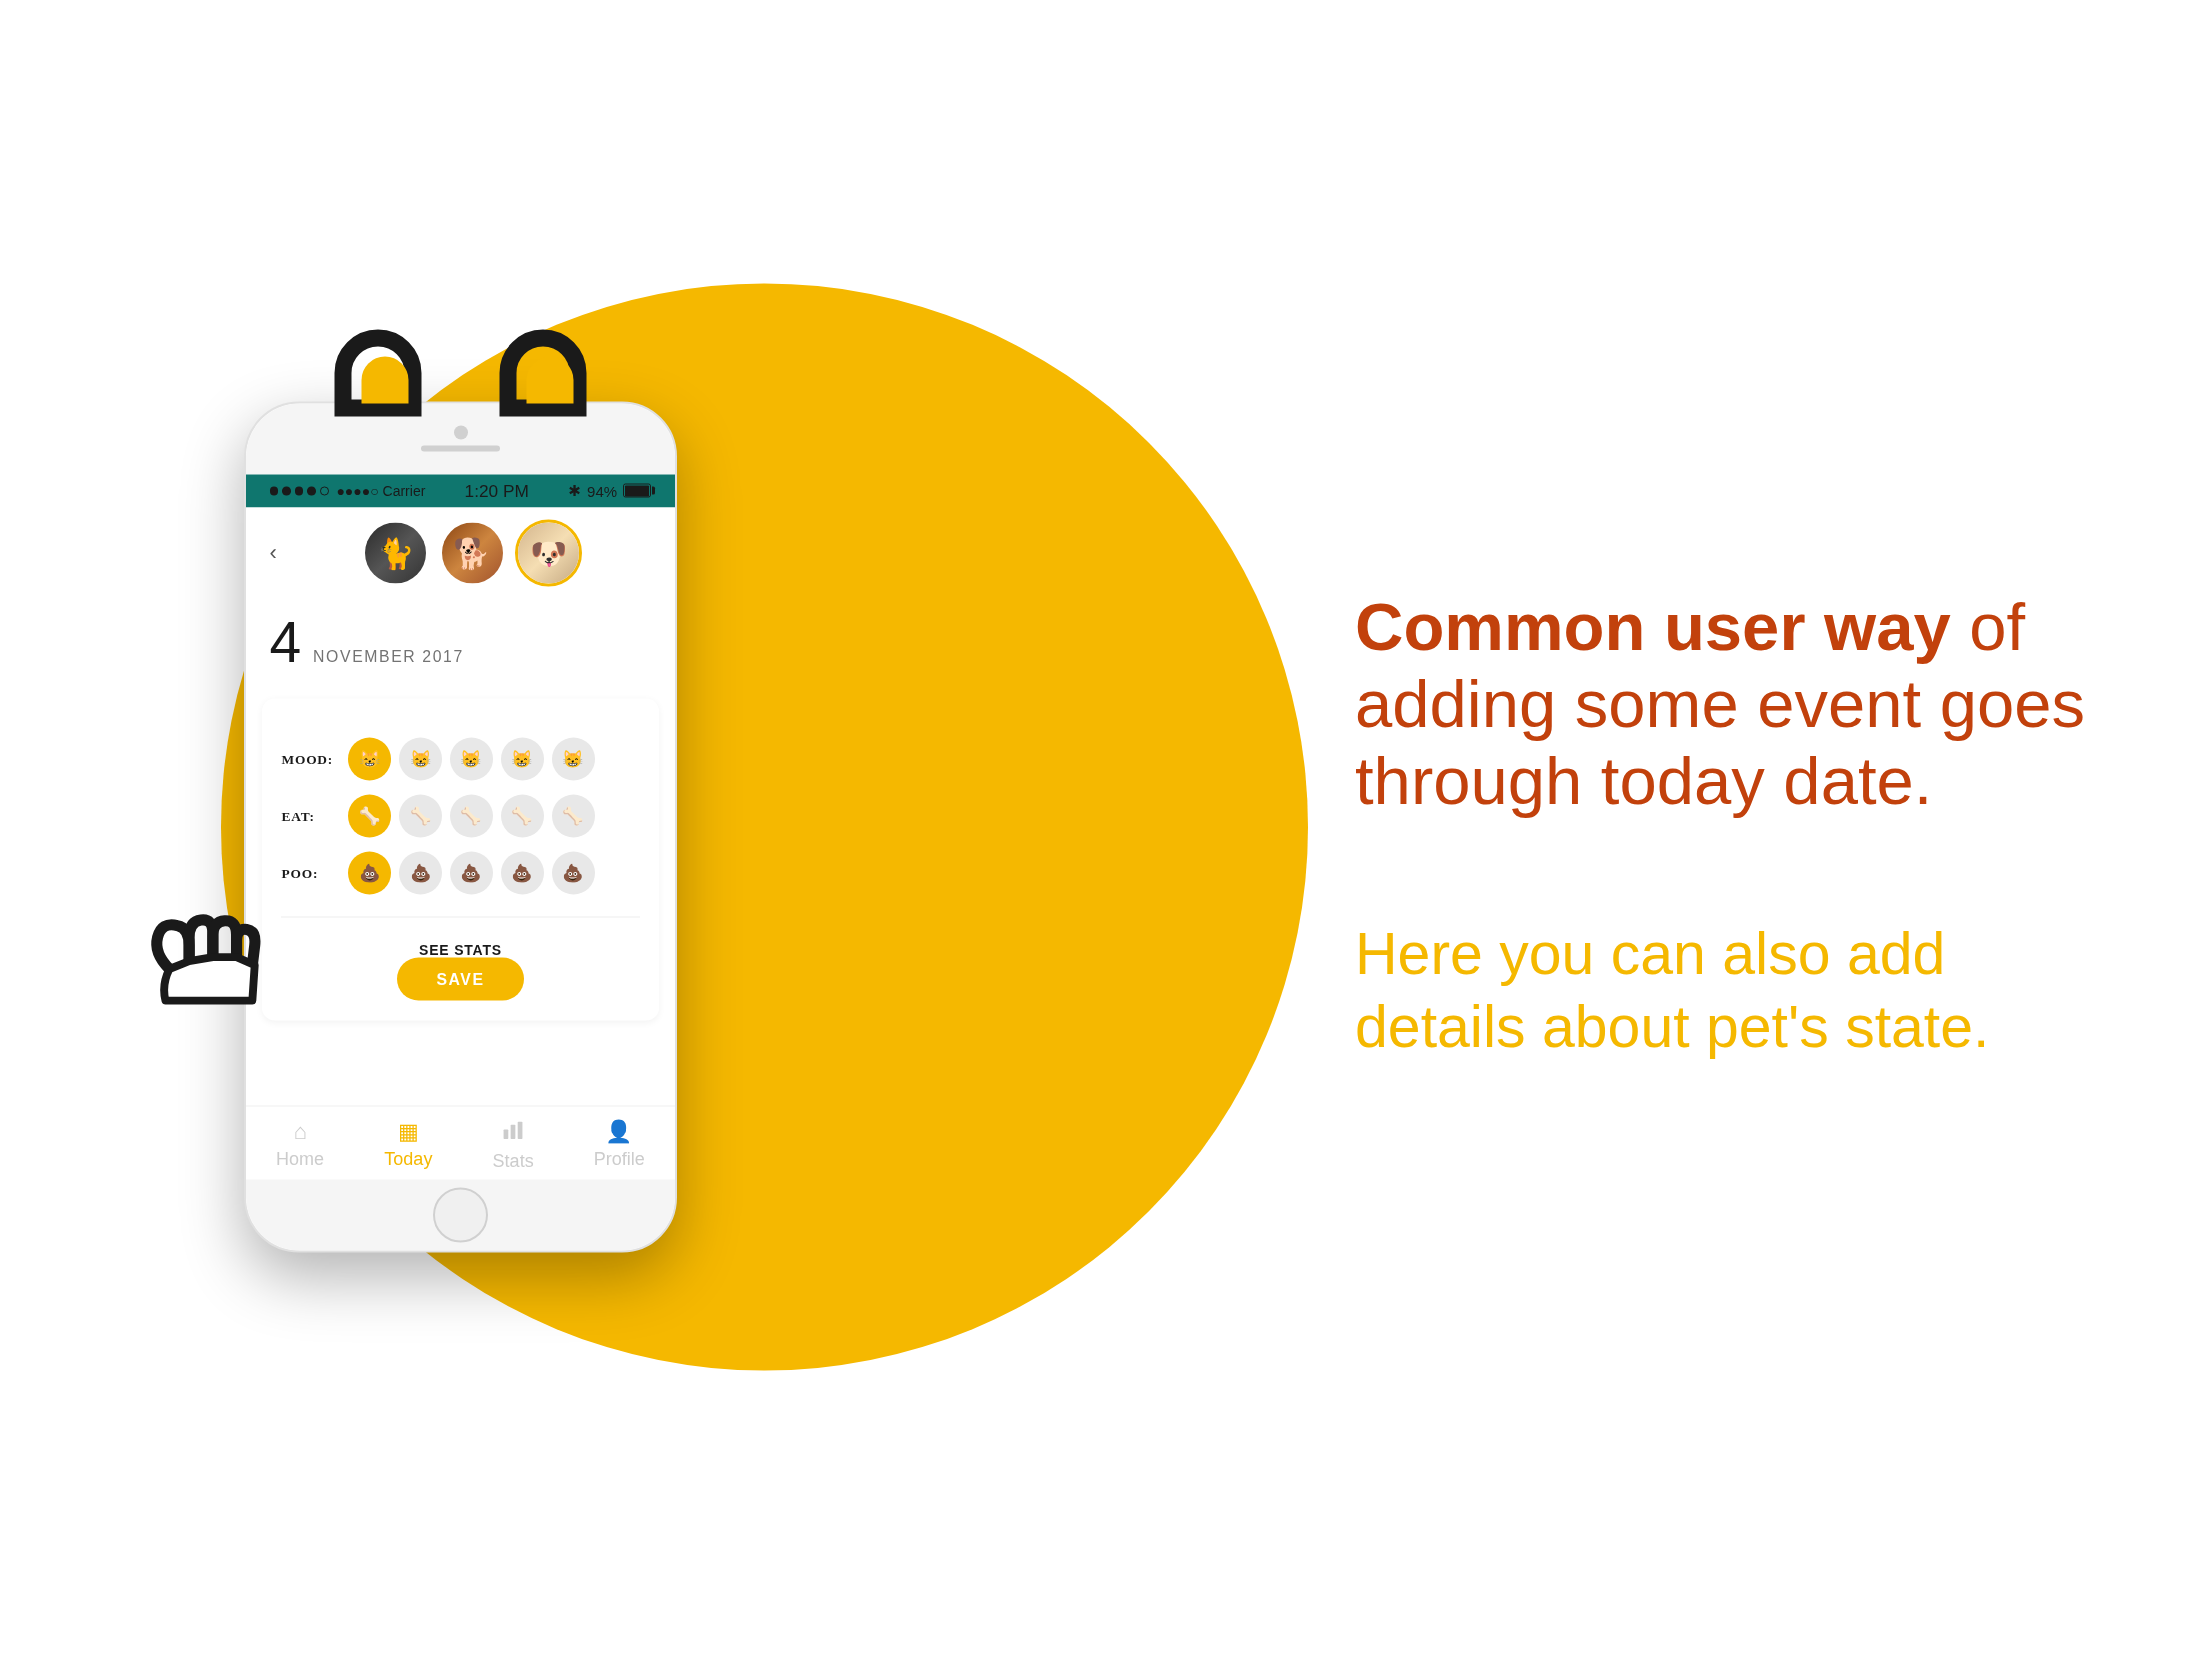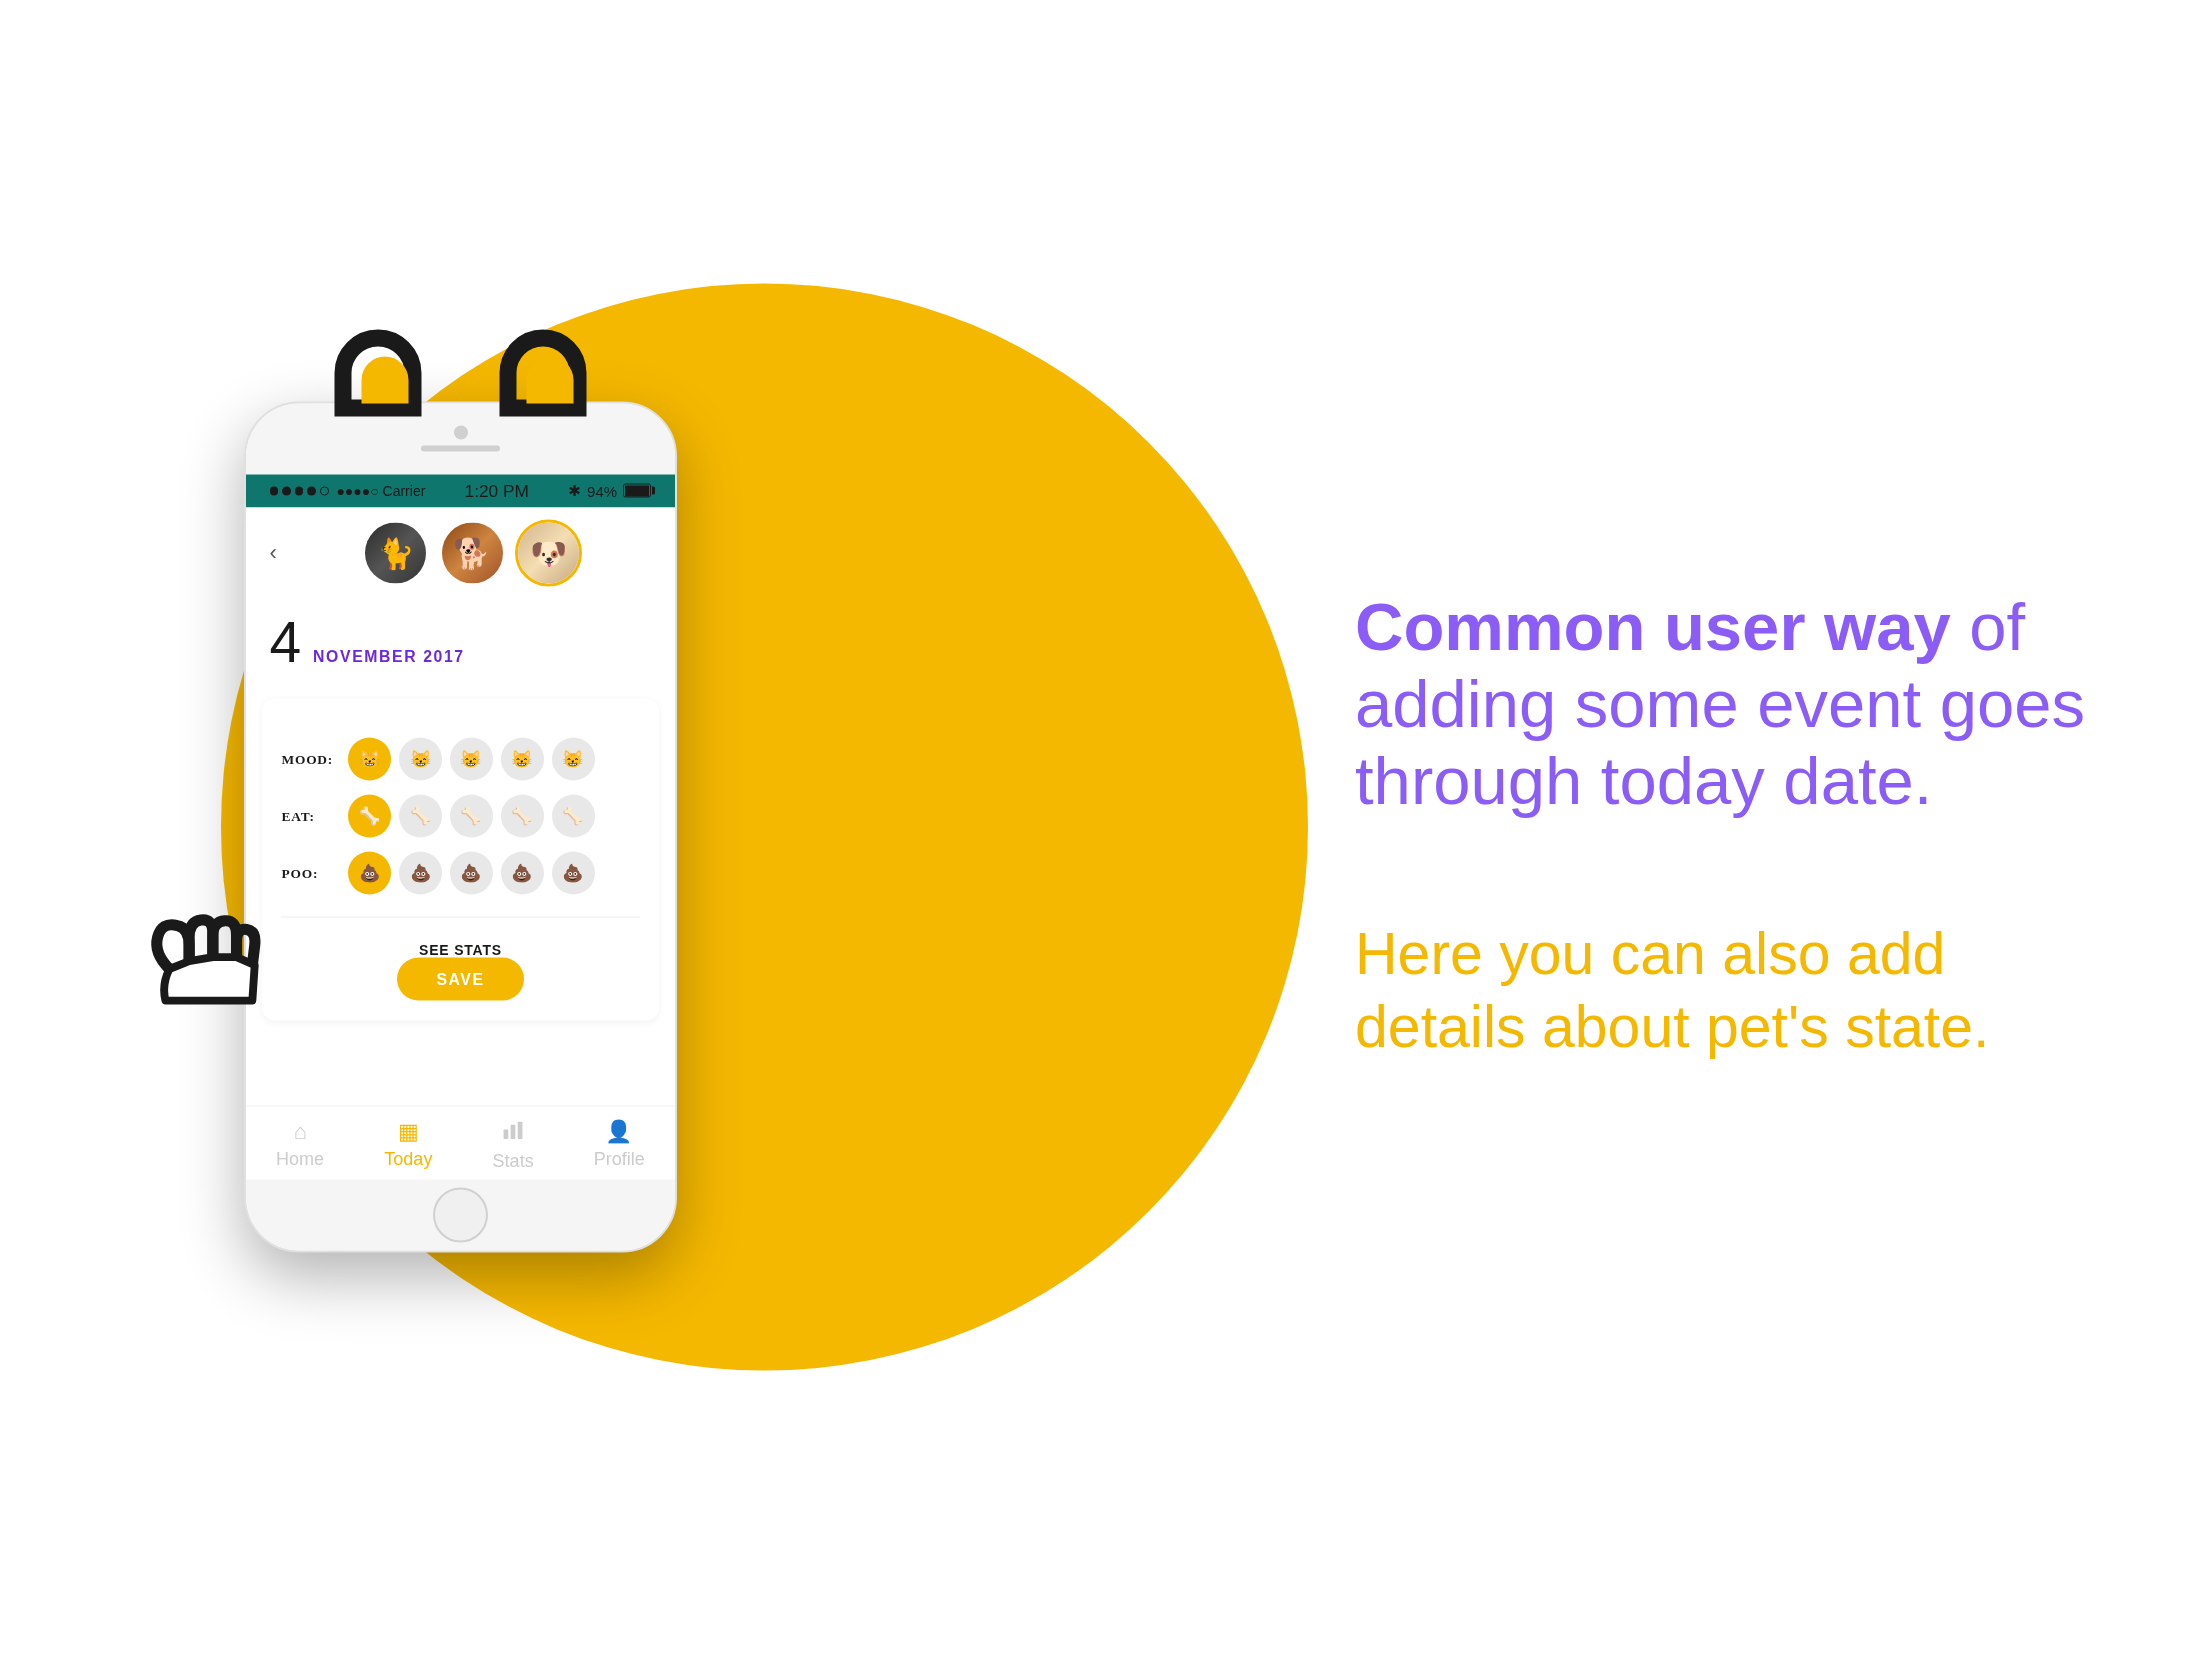--- a/index.html
+++ b/index.html
@@ -258,22 +258,22 @@
 
     .date-number {
       font-size: 57px;
       font-weight: 300;
       color: #1a1a1a;
       line-height: 1;
     }
 
     .date-month {
       font-size: 15.8px;
-      font-weight: 700;
-      color: #6d28d9;
+      font-weight: 400;
+      color: #737373;
       letter-spacing: 1.6px;
       text-transform: uppercase;
     }
 
     
     .content-card {
       background: white;
       margin: 11.8px 15.8px;
       border-radius: 12.6px;
       padding: 23.6px 19.7px 15.8px;
@@ -466,21 +466,21 @@
       right: 0;
       top: 50%;
       transform: translateY(-50%);
       width: 945px;
       padding: 47px 95px;
     }
 
     .main-heading {
       font-size: 67px;
       line-height: 1.15;
-      color: #8b5cf6;
+      color: #c2410c;
       margin-bottom: 99px;
     }
 
     .main-heading strong {
       font-weight: 900;
     }
 
     .main-heading span {
       font-weight: 400;
     }

